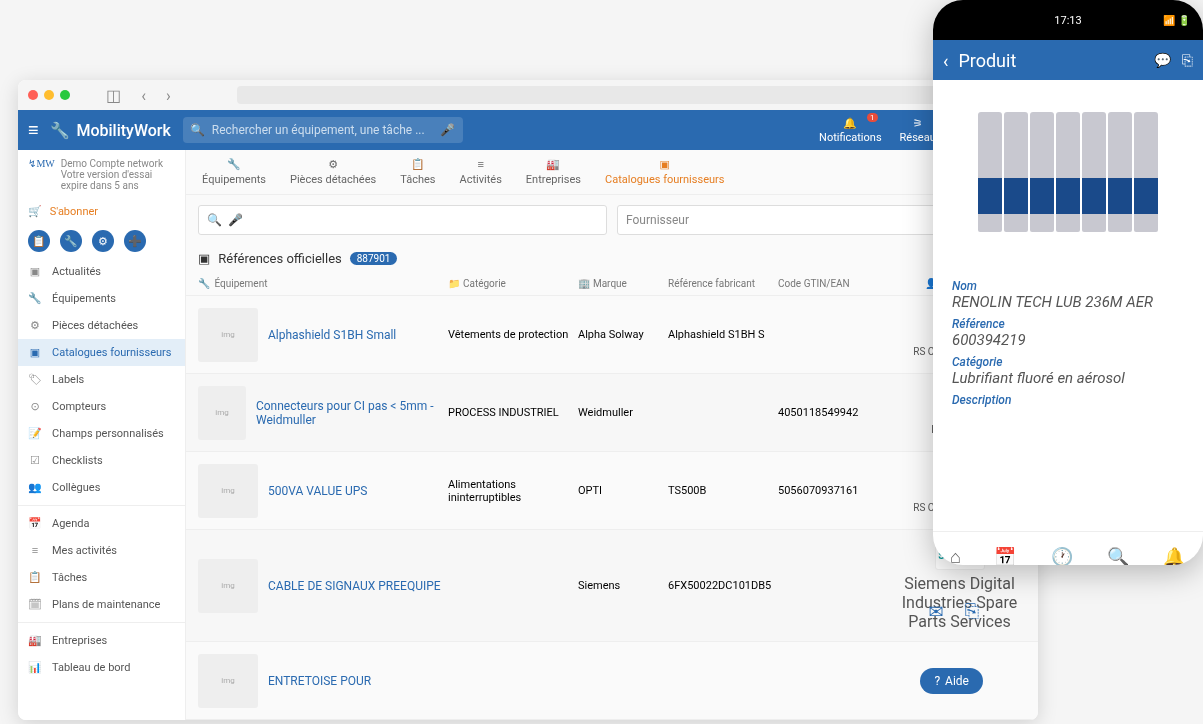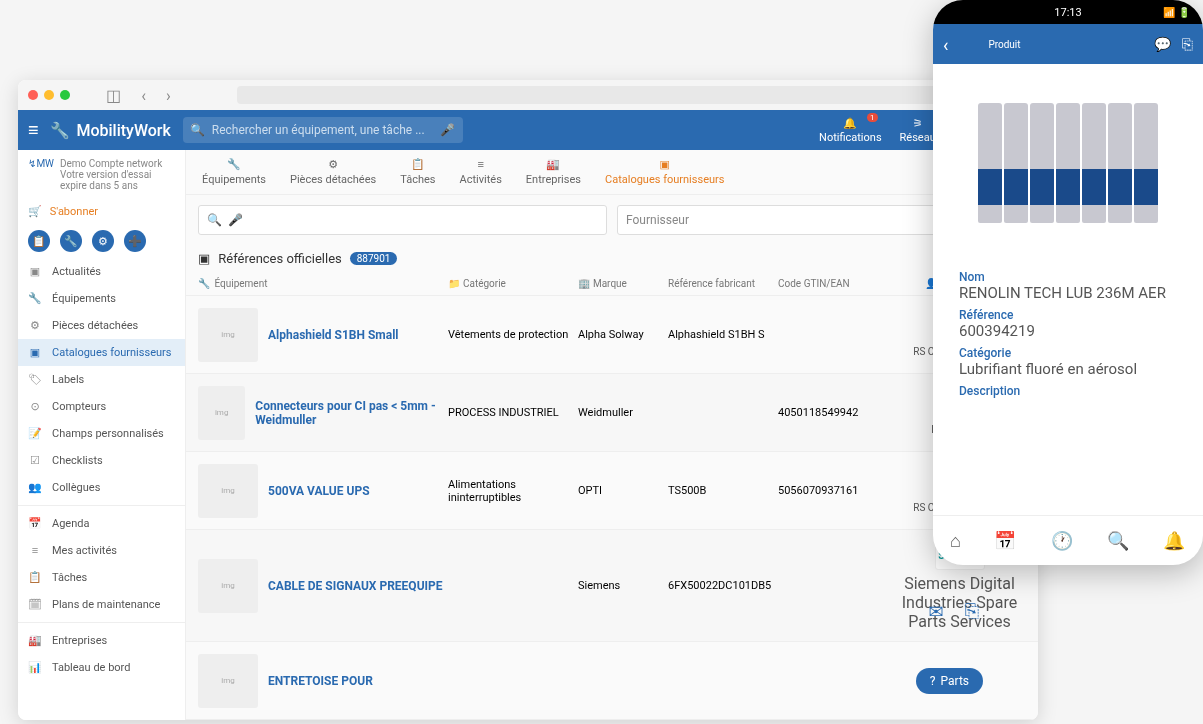--- a/index.html
+++ b/index.html
@@ -21,21 +21,21 @@
 .search-main { flex: 0 0 280px; background: rgba(255,255,255,0.15); border-radius: 4px; height: 26px; display: flex; align-items: center; padding: 0 8px; gap: 6px; color: #cce; font-size: 12px; }
 .search-main input { background: none; border: none; color: #fff; flex: 1; outline: none; font-size: 12px; }
 .search-main input::placeholder { color: #cde; }
 .topbar-right { margin-left: auto; display: flex; gap: 18px; font-size: 11px; align-items: center; }
 .topbar-item { display: flex; flex-direction: column; align-items: center; gap: 1px; cursor: pointer; position: relative; }
 .badge-red { position: absolute; top: -4px; right: 4px; background: #e74c3c; color: #fff; border-radius: 8px; font-size: 8px; padding: 0 3px; }
 
 .content { display: flex; height: calc(100% - 70px); }
 .sidebar { width: 168px; background: #fff; border-right: 1px solid #eee; overflow-y: auto; font-size: 11px; }
 .sb-header { padding: 8px 10px; color: #888; font-size: 10px; display: flex; gap: 6px; }
-.sb-header .mw-icon { color: #2a6ab0; font-size: 10px; flex-shrink: 0; }
+.sb-header .mw-icon { color: #2a6ab0; font-size: 10px; flex-shrink: 0; font-family: Liberation Serif, serif; }
 .sb-subscribe { padding: 6px 10px; color: #e67e22; display: flex; align-items: center; gap: 8px; cursor: pointer; }
 .sb-bubbles { display: flex; gap: 10px; padding: 6px 10px; }
 .bubble { width: 22px; height: 22px; border-radius: 50%; background: #2a6ab0; color: #fff; display: flex; align-items: center; justify-content: center; font-size: 11px; cursor: pointer; }
 .sb-item { padding: 7px 10px; display: flex; align-items: center; gap: 10px; color: #555; cursor: pointer; }
 .sb-item.active { background: #e3eef8; color: #2a6ab0; }
 .sb-item .icon { width: 14px; text-align: center; color: #888; }
 .sb-item.active .icon { color: #2a6ab0; }
 .sb-divider { height: 1px; background: #eee; margin: 4px 0; }
 
 .main { flex: 1; background: #fafafa; overflow-y: auto; }
@@ -51,40 +51,40 @@
 .col-eq { width: 250px; display: flex; gap: 4px; align-items: center; }
 .col-cat { width: 130px; }
 .col-brand { width: 90px; }
 .col-ref { width: 110px; }
 .col-gtin { width: 115px; }
 .col-supp { flex: 1; text-align: center; }
 .row { display: flex; padding: 10px 12px; border-bottom: 1px solid #eee; font-size: 11px; align-items: center; min-height: 78px; }
 .row:nth-child(even) { background: #f7f7f7; }
 .row .col-eq { display: flex; gap: 10px; align-items: center; }
 .thumb { width: 60px; height: 54px; background: #eee; border-radius: 3px; display: flex; align-items: center; justify-content: center; font-size: 8px; color: #aaa; }
-.prod-name { color: #2a6ab0; font-size: 12px; font-weight: bold; }
+.prod-name { color: #2a6ab0; font-size: 12px; }
 .supplier-cell { text-align: center; color: #555; }
 .supplier-logo { width: 50px; height: 30px; margin: 0 auto 4px; border-radius: 3px; display: flex; align-items: center; justify-content: center; font-weight: bold; font-size: 14px; }
 .rs-logo { background: #e4002b; color: #fff; }
 .rexel-logo { background: #1a3a6b; color: #fff; font-size: 10px; }
 .siemens-logo { background: #fff; color: #009999; font-size: 10px; border: 1px solid #eee; }
 
 .help-btn { position: fixed; bottom: 30px; right: 220px; background: #2a6ab0; color: #fff; border-radius: 18px; padding: 6px 14px; font-size: 12px; display: flex; align-items: center; gap: 5px; cursor: pointer; z-index: 5; }
 .float-icons { position: fixed; bottom: 100px; right: 218px; display: flex; flex-direction: row; gap: 10px; z-index: 5; }
 .float-icon { width: 26px; height: 26px; color: #2a6ab0; display: flex; align-items: center; justify-content: center; font-size: 18px; cursor: pointer; }
 
 
 .mobile { position: absolute; top: 0; right: 0; width: 270px; height: 565px; background: #fff; border-radius: 30px; box-shadow: 0 8px 30px rgba(0,0,0,0.25); overflow: hidden; z-index: 10; }
-.mobile-status { height: 24px; background: #000; color: #fff; display: flex; align-items: center; justify-content: center; font-size: 11px; position: relative; }
+.mobile-status { height: 40px; background: #000; color: #fff; display: flex; align-items: center; justify-content: center; font-size: 11px; position: relative; }
 .mobile-status .signals { position: absolute; right: 12px; font-size: 10px; }
 .mobile-header { height: 40px; background: #2a6ab0; color: #fff; display: flex; align-items: center; padding: 0 10px; gap: 10px; }
 .mobile-header .back { font-size: 18px; cursor: pointer; }
-.mobile-header .mh-title { flex: 1; font-size: 10px; margin-left: 30px; }
+.mobile-header .mh-title { flex: 1; font-size: 18px; }
 .mobile-header .mh-icons { display: flex; gap: 10px; font-size: 14px; }
-.mobile-body { padding: 8px; overflow-y: auto; height: calc(100% - 114px); }
+.mobile-body { padding: 1px; overflow-y: auto; height: calc(100% - 114px); font-style: italic; }
 .product-img { height: 170px; background: #fff; display: flex; align-items: center; justify-content: center; margin: 6px; border-radius: 6px; }
 .bottles { display: flex; gap: 2px; }
 .bottle { width: 24px; height: 120px; background: linear-gradient(#c8c8d0 0%, #c8c8d0 55%, #1a4a8a 55%, #1a4a8a 85%, #c8c8d0 85%); border-radius: 3px 3px 2px 2px; position: relative; }
 .info-card { background: #fff; margin: 6px; padding: 10px 12px; border-radius: 6px; }
 .info-label { color: #2a6ab0; font-size: 12px; font-weight: 500; margin-top: 6px; }
 .info-value { color: #555; font-size: 15px; margin-bottom: 4px; }
 .mobile-nav { height: 50px; border-top: 1px solid #eee; display: flex; justify-content: space-around; align-items: center; color: #666; font-size: 18px; }
 .mobile-nav span { cursor: pointer; }
 </style>
 </head>
@@ -347,21 +347,21 @@
     </div>
   </div>
 </div>
 
 <div class="float-icons">
   <div class="float-icon">✉</div>
   <div class="float-icon">⎘</div>
 </div>
 <div class="help-btn">
   <span>?</span>
-  <span>Parts</span>
+  <span>Aide</span>
 </div>
 
 <div class="mobile">
   <div class="mobile-status">
     <span>17:13</span>
     <span class="signals">📶 🔋</span>
   </div>
   <div class="mobile-header">
     <span class="back">‹</span>
     <span class="mh-title">Produit</span>

